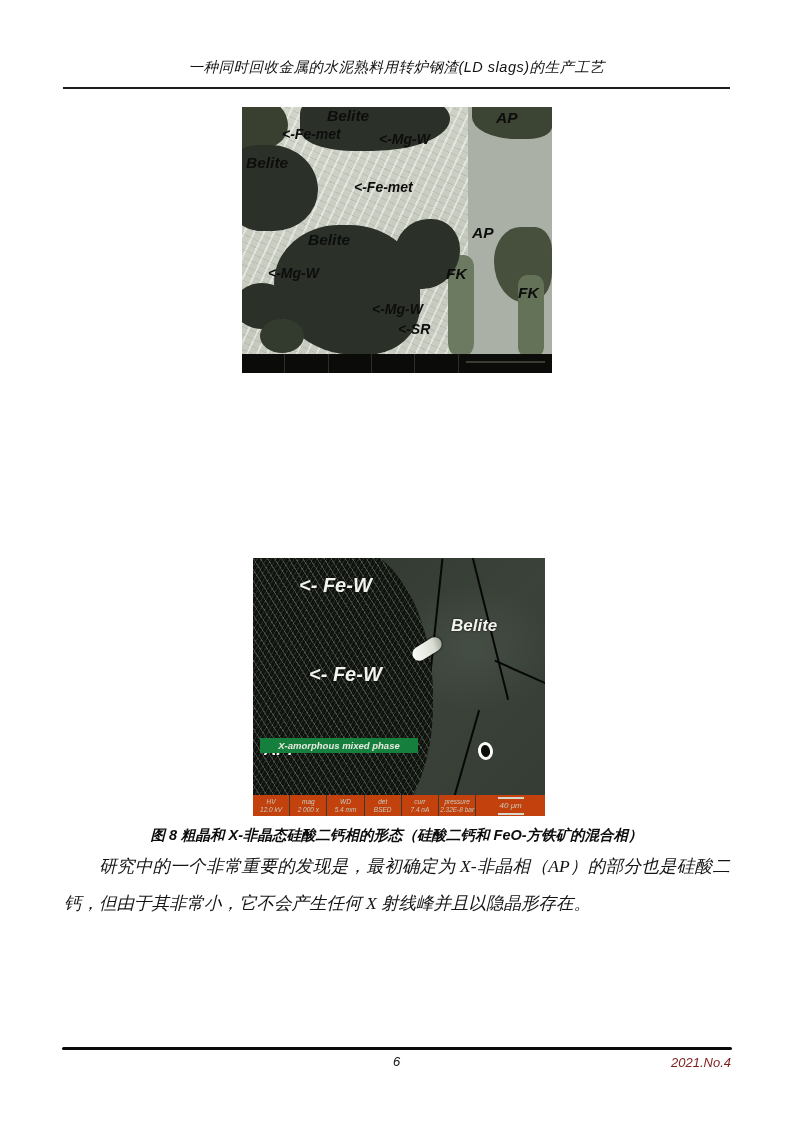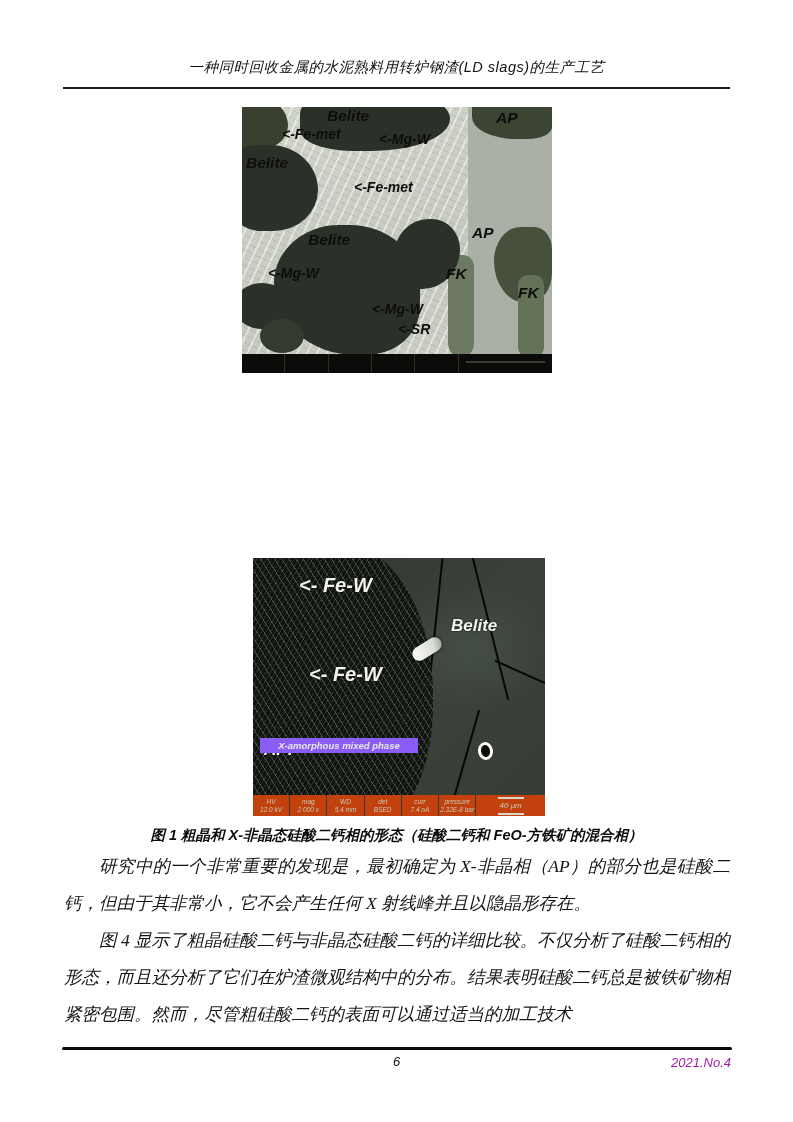--- a/index.html
+++ b/index.html
@@ -100,21 +100,21 @@
     border:3px solid #fdfdf8;background:#0c0c0a;transform:rotate(-10deg);
   }
   .f4-label{
     position:absolute;font-family:"Liberation Sans","DejaVu Sans",sans-serif;
     font-weight:bold;color:#f4f4ee;font-size:20px;white-space:nowrap;
     text-shadow:0 0 2px #000;
   }
   .f4-belite{font-size:17px;}
   .f4-ap{font-size:17px;margin-top:24px;}
   .anno-box{
-    position:absolute;left:7px;top:180px;width:158px;height:15px;background:#8b5cf6;
+    position:absolute;left:7px;top:180px;width:158px;height:15px;background:#15803d;
     display:flex;align-items:center;justify-content:center;
   }
   .anno-box span{
     font-family:"Liberation Sans","DejaVu Sans",sans-serif;font-weight:bold;
     color:#e9e9e2;font-size:9.5px;white-space:nowrap;
   }
   .infobar{
     position:absolute;left:0;bottom:0;width:100%;height:21px;background:#c2410c;
     display:flex;font-family:"Liberation Sans","DejaVu Sans",sans-serif;color:#c9c9bf;
   }
@@ -128,21 +128,21 @@
   }
   .infobar .scalebar .line{height:2px;background:#d6d6cc;width:26px;}
   
   .footer-rule{position:absolute;top:1047px;left:62px;width:670px;height:3px;background:#0a0a0a;border-radius:2px;}
   .footer-page{
     position:absolute;top:1054px;left:0;width:100%;text-align:center;
     font-family:"Liberation Sans","DejaVu Sans",sans-serif;font-size:13px;color:#111;
   }
   .footer-issue{
     position:absolute;top:1055px;right:62px;
-    font-family:"Liberation Sans","DejaVu Sans",sans-serif;font-size:13px;color:#a21caf;
+    font-family:"Liberation Sans","DejaVu Sans",sans-serif;font-size:13px;color:#7f1d1d;
   }
 </style>
 </head>
 <body>
 
 <div class="page">
 
   <div class="header-title">一种同时回收金属的水泥熟料用转炉钢渣(LD slags)的生产工艺</div>
   <div class="header-rule"></div>
 
@@ -229,22 +229,21 @@
         <span>pressure</span>
         <span>2.32E-8 bar</span>
       </div>
       <div class="col scalebar">
         <span class="line"></span>
         <span>40 μm</span>
         <span class="line"></span>
       </div>
     </div>
   </div>
-  <div class="caption" style="top:826px">图 1  粗晶和 X-非晶态硅酸二钙相的形态（硅酸二钙和 FeO-方铁矿的混合相）</div>
+  <div class="caption" style="top:826px">图 8  粗晶和 X-非晶态硅酸二钙相的形态（硅酸二钙和 FeO-方铁矿的混合相）</div>
 
   <div class="para" style="top:848px">研究中的一个非常重要的发现是，最初确定为 X-非晶相（AP）的部分也是硅酸二钙，但由于其非常小，它不会产生任何 X 射线峰并且以隐晶形存在。</div>
-  <div class="para" style="top:922px">图 4 显示了粗晶硅酸二钙与非晶态硅酸二钙的详细比较。不仅分析了硅酸二钙相的形态，而且还分析了它们在炉渣微观结构中的分布。结果表明硅酸二钙总是被铁矿物相紧密包围。然而，尽管粗硅酸二钙的表面可以通过适当的加工技术</div>
 
   <div class="footer-rule"></div>
   <div class="footer-page">6</div>
   <div class="footer-issue">2021.No.4</div>
 
 </div>
 
 </body></html>

